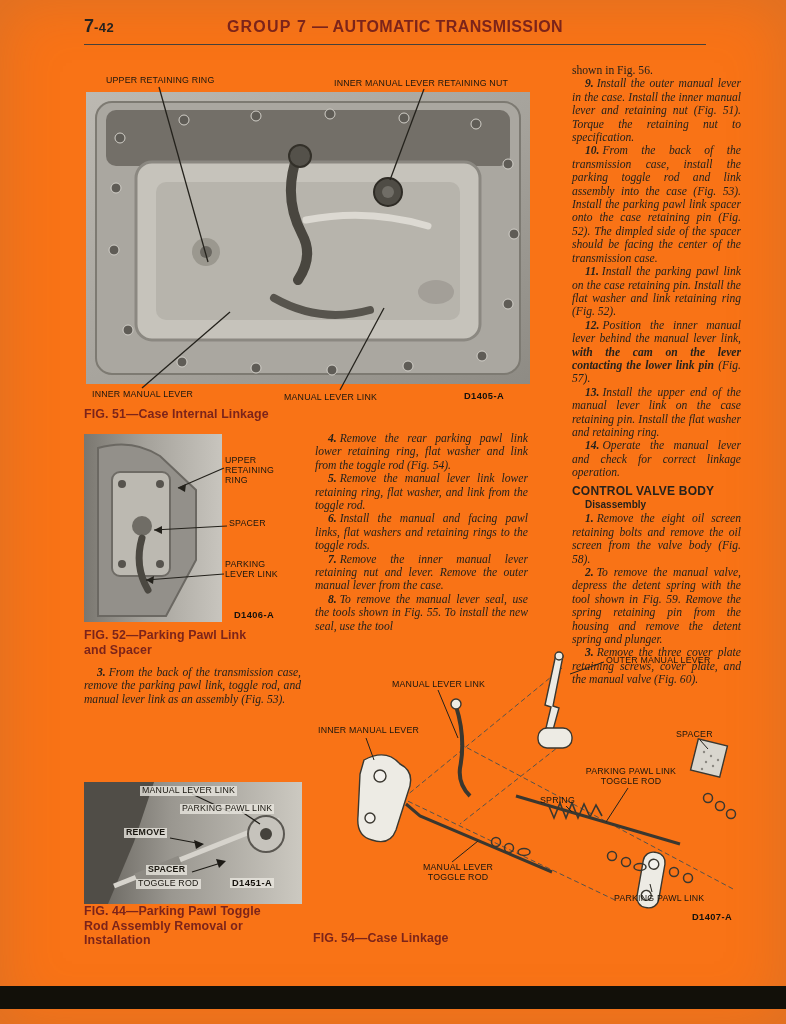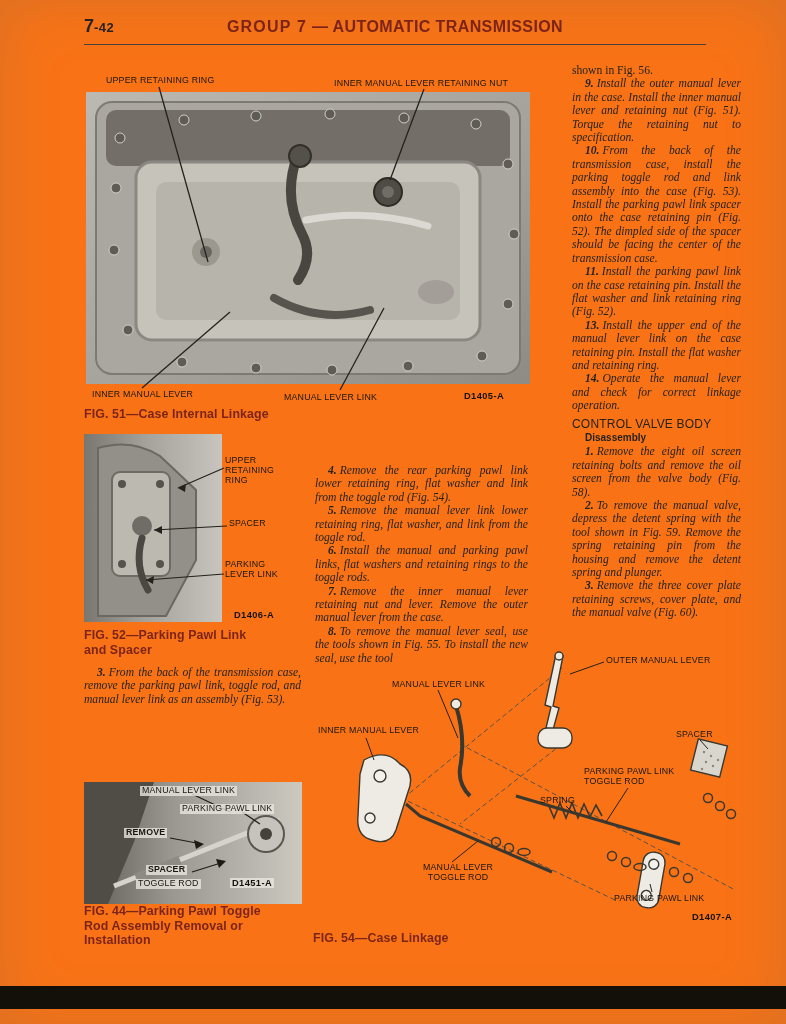--- a/index.html
+++ b/index.html
@@ -17,23 +17,23 @@
   .group-title .main { font-size:16px; letter-spacing:1.2px; }
   .group-title .rest { font-size:16px; letter-spacing:.4px;text-align:right; }
   .header-rule { position:absolute; left:84px; top:44px; width:622px; border-top:1.5px solid #46413a; }
 
   .body-text { font-family:"Liberation Serif","DejaVu Serif",serif; font-size:11.6px; line-height:13.4px; text-align:justify; color:#26221c; }
   .body-text p { margin:0; }
   .body-text p.step { text-indent:13px;font-style:italic; }
   .body-text b { padding-right:3px; }
   .body-text b.emph { padding-right:0; }
   .col-right { position:absolute; left:539px; top:64px; width:169px;margin-left:33px; }
-  .col-mid { position:absolute; left:315px; top:432px; width:213px;margin-top:32px; }
+  .col-mid { position:absolute; left:315px; top:432px; width:213px; }
   .col-left-text { position:absolute; left:84px; top:666px; width:217px; }
-  .section-heading { font-family:"Liberation Sans",sans-serif; font-size:12px; font-weight:normal; letter-spacing:.2px; margin-top:5px !important; text-align:left; }
+  .section-heading { font-family:"Liberation Sans",sans-serif; font-size:12px; font-weight:bold; letter-spacing:.2px; margin-top:5px !important; text-align:left; }
   .subsection-heading { font-family:"Liberation Sans",sans-serif; font-size:10px; font-weight:bold; text-indent:13px; margin-bottom:1px !important; }
 
   .fig { position:absolute;text-decoration:underline; }
   .fig svg { position:absolute; left:0; top:0; }
   .callout { position:absolute; font-size:8.8px; line-height:9.8px; letter-spacing:.2px; color:#19160f; white-space:nowrap; }
   .callout.wrap { white-space:normal; }
   .on-photo { background:rgba(232,230,222,.8); padding:0 2px; }
   .code { position:absolute; font-size:9.3px; font-weight:bold; letter-spacing:.4px; color:#15120c; }
   .fig-caption { position:absolute; font-weight:bold; font-size:12.4px; line-height:14.5px; color:#7c241a; letter-spacing:.1px; }
   .bottom-bar { position:absolute; left:0; top:986px; width:786px; height:23px; background:#121009; }
@@ -188,30 +188,31 @@
   </div>
   <div class="fig-caption" style="left:84px;top:904px">
     <div>FIG. 44—Parking Pawl Toggle</div>
     <div>Rod Assembly Removal or</div>
     <div>Installation</div>
   </div>
 
   <div class="col-mid body-text">
     <p class="step"><b>4.</b><span>Remove the rear parking pawl link lower retaining ring, flat washer and link from the toggle rod (Fig. 54).</span></p>
     <p class="step"><b>5.</b><span>Remove the manual lever link lower retaining ring, flat washer, and link from the toggle rod.</span></p>
-    <p class="step"><b>6.</b><span>Install the manual and parking pawl links, flat washers and retaining rings to the toggle rods.</span></p>
+    <p class="step"><b>6.</b><span>Install the manual and facing pawl links, flat washers and retaining rings to the toggle rods.</span></p>
     <p class="step"><b>7.</b><span>Remove the inner manual lever retaining nut and lever. Remove the outer manual lever from the case.</span></p>
     <p class="step"><b>8.</b><span>To remove the manual lever seal, use the tools shown in Fig. 55. To install the new seal, use the tool</span></p>
   </div>
 
   <div class="col-right body-text">
     <p><span>shown in Fig. 56.</span></p>
     <p class="step"><b>9.</b><span>Install the outer manual lever in the case. Install the inner manual lever and retaining nut (Fig. 51). Torque the retaining nut to specification.</span></p>
     <p class="step"><b>10.</b><span>From the back of the transmission case, install the parking toggle rod and link assembly into the case (Fig. 53). Install the parking pawl link spacer onto the case retaining pin (Fig. 52). The dimpled side of the spacer should be facing the center of the transmission case.</span></p>
     <p class="step"><b>11.</b><span>Install the parking pawl link on the case retaining pin. Install the flat washer and link retaining ring (Fig. 52).</span></p>
+    <p class="step"><b>12.</b><span>Position the inner manual lever behind the manual lever link, </span><b class="emph">with the cam on the lever contacting the lower link pin</b><span> (Fig. 57).</span></p>
     <p class="step"><b>13.</b><span>Install the upper end of the manual lever link on the case retaining pin. Install the flat washer and retaining ring.</span></p>
     <p class="step"><b>14.</b><span>Operate the manual lever and check for correct linkage operation.</span></p>
     <p class="section-heading">CONTROL VALVE BODY</p>
     <p class="subsection-heading">Disassembly</p>
     <p class="step"><b>1.</b><span>Remove the eight oil screen retaining bolts and remove the oil screen from the valve body (Fig. 58).</span></p>
     <p class="step"><b>2.</b><span>To remove the manual valve, depress the detent spring with the tool shown in Fig. 59. Remove the spring retaining pin from the housing and remove the detent spring and plunger.</span></p>
     <p class="step"><b>3.</b><span>Remove the three cover plate retaining screws, cover plate, and the manual valve (Fig. 60).</span></p>
   </div>
 
   <div class="fig" style="left:310px;top:648px;width:456px;height:286px">
@@ -270,21 +271,21 @@
         <line x1="318" y1="140" x2="296" y2="174"></line>
         <line x1="256" y1="158" x2="262" y2="164"></line>
         <line x1="142" y1="214" x2="168" y2="193"></line>
         <line x1="342" y1="244" x2="340" y2="236"></line>
       </g>
     </svg>
     <div class="callout" style="left:296px;top:8px">OUTER MANUAL LEVER</div>
     <div class="callout" style="left:82px;top:32px">MANUAL LEVER LINK</div>
     <div class="callout" style="left:8px;top:78px">INNER MANUAL LEVER</div>
     <div class="callout" style="left:366px;top:82px">SPACER</div>
-    <div class="callout wrap" style="left:274px;top:119px;width:110px;">PARKING PAWL LINK TOGGLE ROD</div>
+    <div class="callout wrap" style="left:266px;top:119px;width:110px;text-align:center">PARKING PAWL LINK TOGGLE ROD</div>
     <div class="callout" style="left:230px;top:148px">SPRING</div>
     <div class="callout wrap" style="left:100px;top:215px;width:96px;text-align:center">MANUAL LEVER TOGGLE ROD</div>
     <div class="callout" style="left:304px;top:246px">PARKING PAWL LINK</div>
     <div class="code" style="left:382px;top:264px">D1407-A</div>
   </div>
   <div class="fig-caption" style="left:313px;top:931px">FIG. 54—Case Linkage</div>
 
   <div class="bottom-bar"></div>
 </div>
 

